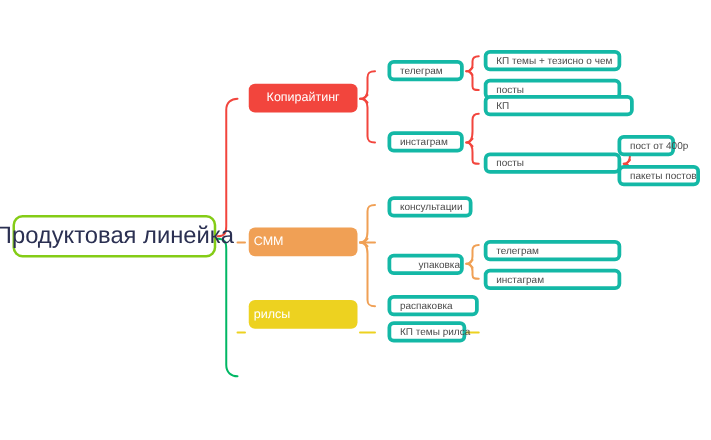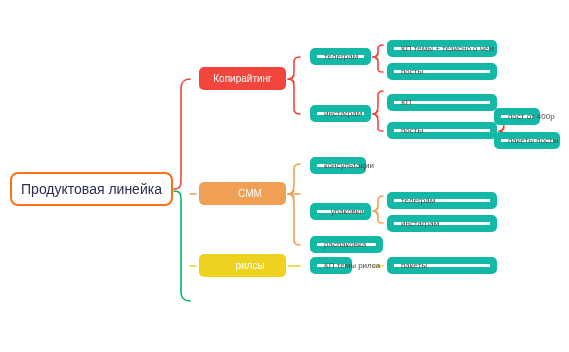--- a/index.html
+++ b/index.html
@@ -18,76 +18,75 @@
     box-sizing:border-box;
     display:flex;
     align-items:center;
     border-radius:5px;
     white-space:nowrap;
   }
 
   
   .node.root{
     left:10px;top:172px;width:163px;height:34px;
-    border:2px solid #f97316;
+    border:2px solid #84cc16;
     border-radius:8px;
     background:#ffffff;
     color:#2b3052;
-    font-size:14px;
+    font-size:19px;
     justify-content:center;
   }
 
   
   .node.l1{
     left:199px;width:87px;height:23px;
     color:#ffffff;
     font-size:10px;
-    padding-left:15px;
-    justify-content:center;
+    padding-left:4px;
   }
   .node.l1.center{justify-content:center;padding-left:0;text-align:right;}
   .n-copy{top:67px;background:#F2453D;}
   .n-smm {top:182px;background:#F0A055;}
-  .n-reels{top:254px;background:#EDD220;}
+  .n-reels{top:240px;background:#EDD220;}
   .n-main4{top:290px;background:#00B764;}
 
   
   .node.out{
     background:#ffffff;
-    border:7px solid #14b8a6;
+    border:3px solid #14b8a6;
     font-size:8px;
     padding-left:7px;
     height:17px;
   }
   .r-bd{border-color:#F2877E;color:#4a4a4a;}
   .o-bd{border-color:#F3BE8A;color:#4a4a4a;}
   .y-bd{border-color:#E8D55C;color:#4a4a4a;}
 
   
   .n-tg   {left:310px;top:48px; width:61px;}
   .n-ig   {left:310px;top:105px;width:61px;}
   
   .n-kptez{left:387px;top:40px; width:110px;}
   .n-posty1{left:387px;top:63px;width:110px;}
-  .n-kp   {left:387px;top:94px; width:110px;}
+  .n-kp   {left:387px;top:76px; width:120px;}
   .n-posty2{left:387px;top:122px;width:110px;}
   
   .n-post400{left:494px;top:108px;width:46px;}
   .n-pakpost{left:494px;top:132px;width:66px;}
 
   
-  .n-kons {left:310px;top:157px;width:56px;}
+  .n-kons {left:310px;top:157px;width:68px;}
   .n-upak {left:310px;top:203px;width:61px;justify-content:flex-end;}
   .n-raspk{left:310px;top:236px;width:73px;}
   
   .n-tg2  {left:387px;top:192px;width:110px;}
   .n-ig2  {left:387px;top:215px;width:110px;}
 
   
-  .n-kpreels{left:310px;top:257px;width:42px;}
+  .n-kpreels{left:310px;top:257px;width:63px;}
   .n-pakety {left:387px;top:257px;width:110px;}
 </style>
 </head>
 <body>
 
 <div id="canvas">
 
   <svg class="svg-layer" viewBox="0 0 569 352">
     <g fill="none" stroke-width="1.6" stroke-linecap="round">
 
@@ -162,21 +161,21 @@
   <div class="node out r-bd n-kp">
     <span>КП</span>
   </div>
   <div class="node out r-bd n-posty2">
     <span>посты</span>
   </div>
   <div class="node out r-bd n-post400">
     <span>пост от 400р</span>
   </div>
   <div class="node out r-bd n-pakpost">
-    <span>пакеты посты</span>
+    <span>пакеты постов</span>
   </div>
 
   <div class="node out o-bd n-kons">
     <span>консультации</span>
   </div>
   <div class="node out o-bd n-upak">
     <span>упаковка</span>
   </div>
   <div class="node out o-bd n-raspk">
     <span>распаковка</span>
@@ -184,17 +183,14 @@
   <div class="node out o-bd n-tg2">
     <span>телеграм</span>
   </div>
   <div class="node out o-bd n-ig2">
     <span>инстаграм</span>
   </div>
 
   <div class="node out y-bd n-kpreels">
     <span>КП темы рилса</span>
   </div>
-  <div class="node out y-bd n-pakety">
-    <span>пакеты</span>
-  </div>
 
 </div>
 
 </body></html>

